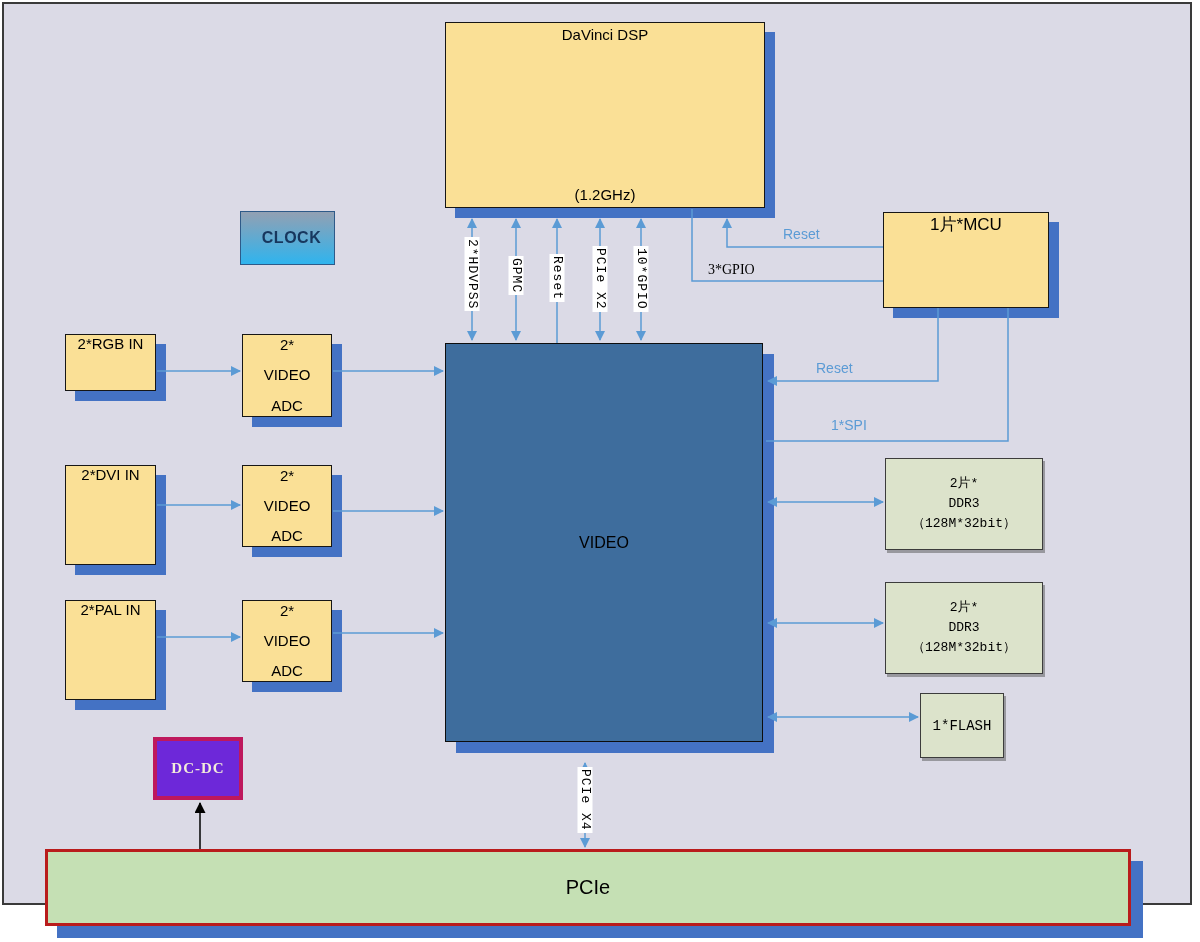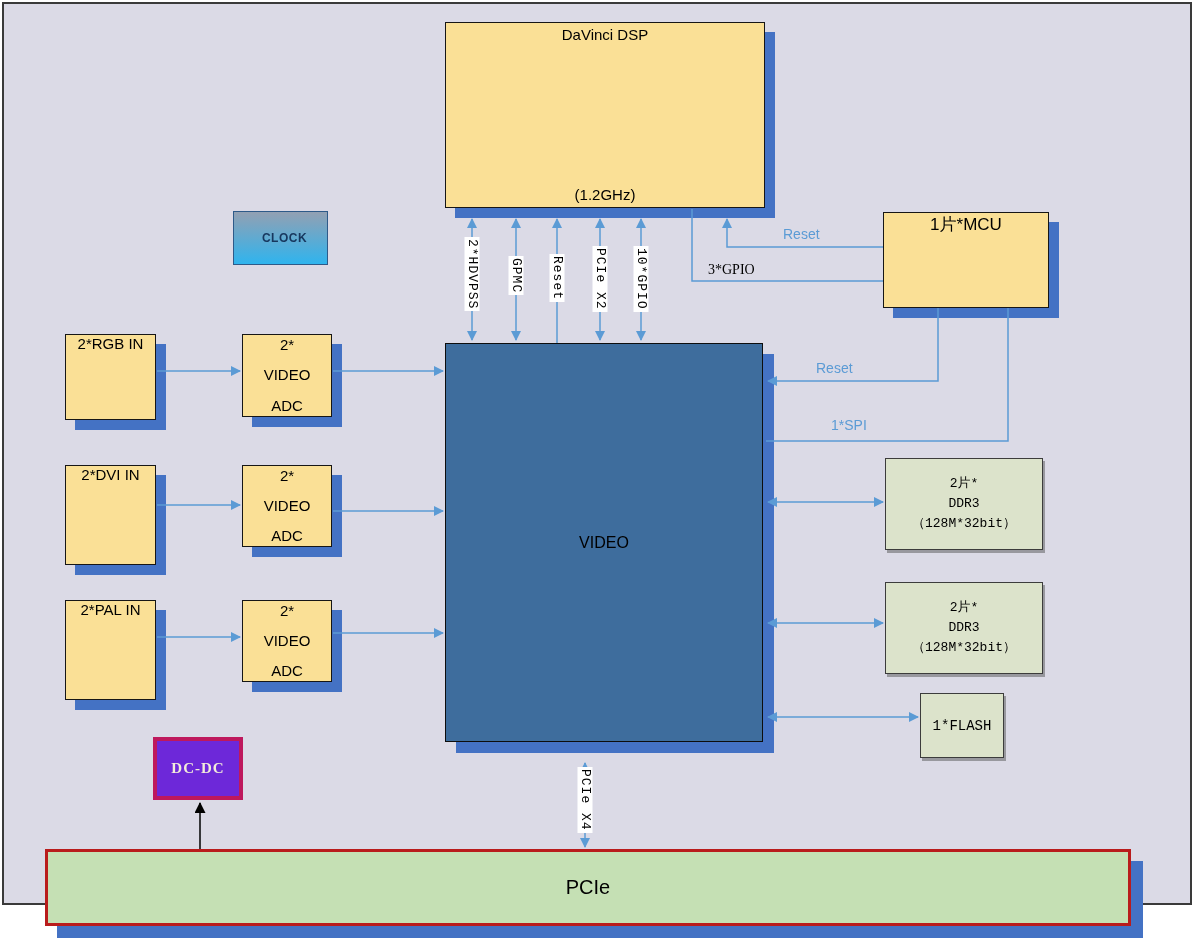--- a/index.html
+++ b/index.html
@@ -17,27 +17,27 @@
     text-align:center; color:#000;
   }
   .yellow { background:#FAE096; border:1px solid #161616; box-shadow:10px 10px 0 0 #4472C4;justify-content:space-between; }
   .sage   { background:#DCE3CB; border:1px solid #3c3c3c; box-shadow:2px 3px 0 0 rgba(70,70,70,.45); }
   .dsp   { left:445px; top:22px;  width:320px; height:186px; font-size:15px; line-height:1.6; }
   .mcu   { left:883px; top:212px; width:166px; height:96px;  font-size:17px; }
   .fpga  { left:445px; top:343px; width:318px; height:399px; font-size:16px;
            background:#3E6D9D; border:1px solid #0d0d0d; box-shadow:11px 11px 0 0 #4472C4; }
   .inbox { width:91px; height:100px; font-size:15px; }
   .adc   { width:90px; height:82px; font-size:15px; line-height:1.35; }
-  .rgb   { left:65px;  top:334px; height:86px; }
+  .rgb   { left:65px;  top:334px; height:57px; }
   .adc1  { left:242px; top:334px; height:83px; }
   .dvi   { left:65px;  top:465px; }
   .adc2  { left:242px; top:465px; }
   .pal   { left:65px;  top:600px; }
   .adc3  { left:242px; top:600px; }
-  .clock { left:233px; top:211px; width:95px; height:54px; font-size:12px; font-weight:bold;
+  .clock { left:240px; top:211px; width:95px; height:54px; font-size:16px; font-weight:bold;
            letter-spacing:.5px; color:#17375E; border:1px solid #2E5A89;
            background:linear-gradient(#92A0B3, #2FB4EE);padding-left:8px; }
   .ddr   { left:885px; width:158px; height:92px; font-family:"Liberation Mono", monospace;
            font-size:13px; line-height:1.55; }
   .ddr1  { top:458px; }
   .ddr2  { top:582px; }
   .flash { left:920px; top:693px; width:84px; height:65px;
            font-family:"Liberation Mono", monospace; font-size:14px; }
   .dcdc  { left:153px; top:737px; width:90px; height:63px; background:#6d28d9;
            border:4px solid #be185d; font-family:"Liberation Serif", serif; font-weight:bold;

